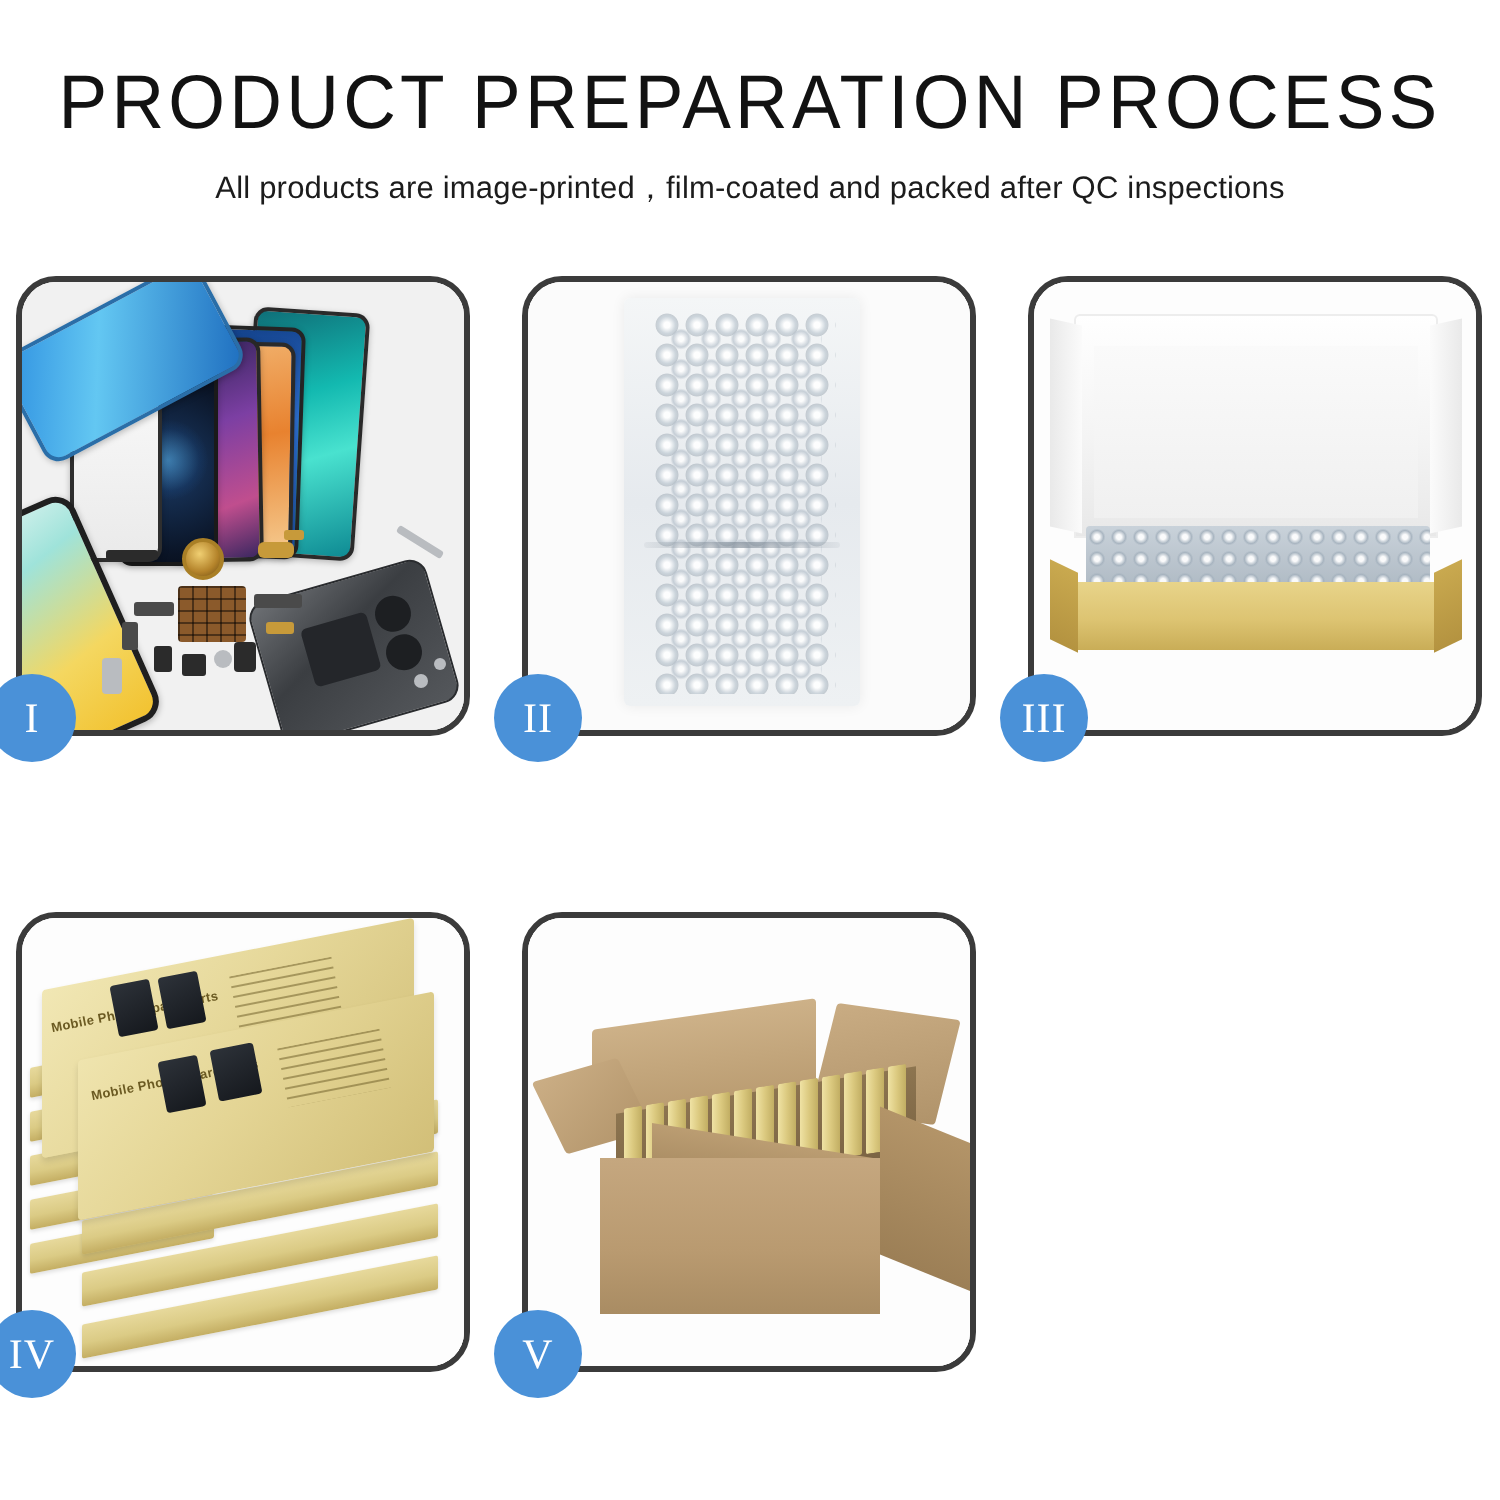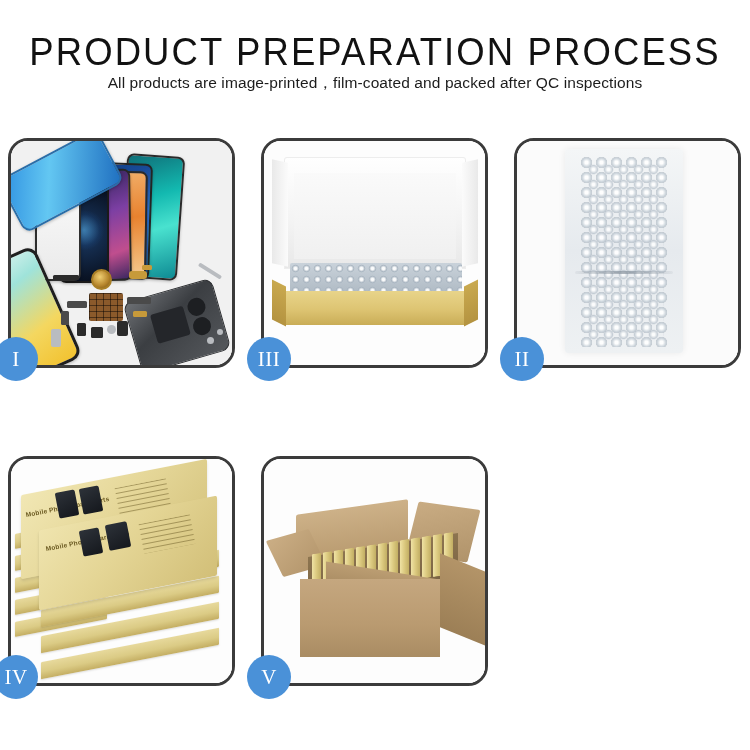--- a/index.html
+++ b/index.html
@@ -15,20 +15,21 @@
   .header { padding-top: 33px; text-align: center; }
   .title {
     font-size: 38px;
     font-weight: 500;
     letter-spacing: 2.2px;
     color: #121212;
     line-height: 1.05;
     transform: scaleX(0.96);
   }
   .subtitle {
+    margin-top: 11px;
     font-size: 15.5px;
     font-weight: 400;
     color: #1c1c1c;
     letter-spacing: 0.1px;
   }
 
   
   .grid {
     position: absolute;
     left: 8px; top: 138px;
@@ -411,42 +412,42 @@
           <div class="part gold" style="left:122px;top:170px;width:14px;height:6px;"></div>
           <div class="part silver" style="left:196px;top:196px;width:7px;height:7px;border-radius:50%;"></div>
           <div class="part silver" style="left:206px;top:188px;width:6px;height:6px;border-radius:50%;"></div>
           <div class="part silver" style="left:186px;top:128px;width:26px;height:4px;transform:rotate(32deg);"></div>
         </div>
       </div>
       <div class="badge">I</div>
     </div>
 
     <div class="panel">
-      <div class="panel-inner" style="background:#fdfdfd;">
-        <div class="scene-boxiii">
-          <div class="iii-lid"></div>
-          <div class="iii-innerpanel"></div>
-          <div class="iii-wrap"></div>
-          <div class="iii-front"></div>
-        </div>
-      </div>
-      <div class="badge">III</div>
-    </div>
-
-    <div class="panel">
       <div class="panel-inner" style="background:#fcfcfc;">
         <div class="scene-bubble">
           <div class="pouch">
             <div class="bubbles"></div>
             <div class="bubbles2"></div>
             <div class="pouch-seam"></div>
           </div>
         </div>
       </div>
       <div class="badge">II</div>
+    </div>
+
+    <div class="panel">
+      <div class="panel-inner" style="background:#fdfdfd;">
+        <div class="scene-boxiii">
+          <div class="iii-lid"></div>
+          <div class="iii-innerpanel"></div>
+          <div class="iii-wrap"></div>
+          <div class="iii-front"></div>
+        </div>
+      </div>
+      <div class="badge">III</div>
     </div>
 
     <div class="panel">
       <div class="panel-inner" style="background:#fdfdfd;">
         <div class="scene-stack">
 
           <div class="slab" style="left:4px;top:66px;width:92px;height:15px;transform:skewY(-11deg);"></div>
           <div class="slab" style="left:4px;top:88px;width:92px;height:15px;transform:skewY(-11deg);"></div>
           <div class="slab" style="left:4px;top:110px;width:92px;height:15px;transform:skewY(-11deg);"></div>
           <div class="slab" style="left:4px;top:132px;width:92px;height:15px;transform:skewY(-11deg);"></div>

